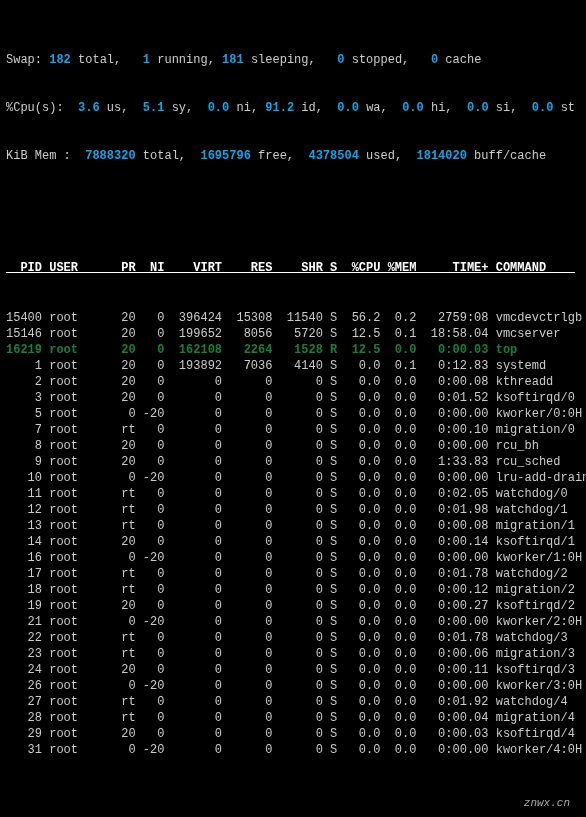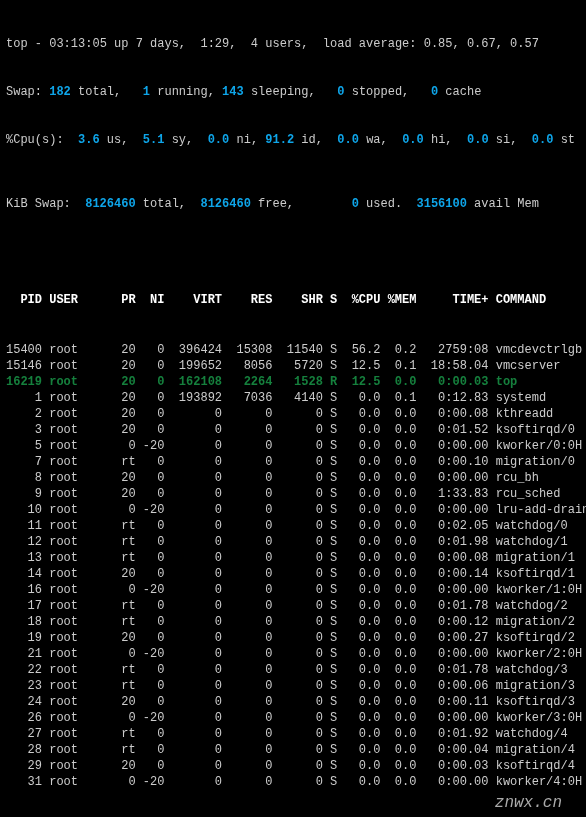--- a/index.html
+++ b/index.html
@@ -17,54 +17,54 @@
     white-space: pre;
   }
   .hdr-line {
     color: #ccc;
   }
   .b { font-weight: bold; color: #0ea5e9; }
   .header-row {
     background: #000;
     color: #fff;
     font-weight: bold;
+    text-decoration: underline;
   }
   .table {
     margin-top: 2px;
   }
   .row {
     white-space: pre;
   }
   .row.bold {
     font-weight: bold;
     color: #15803d;
   }
   .watermark {
     position: absolute;
     bottom: 6px;
-    right: 24px;
+    right: 16px;
     color: #aaa;
-    font-size: 16px;
+    font-size: 11px;
     font-style: italic;
     pointer-events: none;
   }
 </style>
 </head>
 <body>
 
 <div class="term">
 
-<div class="hdr-line"><span>top - </span><span>03:13:05</span><span> up 7 days,  1:29,  4 users,  load average: 0.85, 0.67, 0.57</span></div>
 
-<div class="hdr-line"><span>Swap:</span><span class="b"> 182 </span><span>total,   </span><span class="b">1 </span><span>running, </span><span class="b">143 </span><span>sleeping,   </span><span class="b">0 </span><span>stopped,   </span><span class="b">0 </span><span>cache</span></div>
+<div class="hdr-line"><span>Swap:</span><span class="b"> 182 </span><span>total,   </span><span class="b">1 </span><span>running, </span><span class="b">181 </span><span>sleeping,   </span><span class="b">0 </span><span>stopped,   </span><span class="b">0 </span><span>cache</span></div>
 
 <div class="hdr-line"><span>%Cpu(s):  </span><span class="b">3.6 </span><span>us,  </span><span class="b">5.1 </span><span>sy,  </span><span class="b">0.0 </span><span>ni, </span><span class="b">91.2 </span><span>id,  </span><span class="b">0.0 </span><span>wa,  </span><span class="b">0.0 </span><span>hi,  </span><span class="b">0.0 </span><span>si,  </span><span class="b">0.0 </span><span>st</span></div>
 
+<div class="hdr-line"><span>KiB Mem : </span><span class="b"> 7888320 </span><span>total,  </span><span class="b">1695796 </span><span>free,  </span><span class="b">4378504 </span><span>used,  </span><span class="b">1814020 </span><span>buff/cache</span></div>
 
-<div class="hdr-line"><span>KiB Swap: </span><span class="b"> 8126460 </span><span>total,  </span><span class="b">8126460 </span><span>free,        </span><span class="b">0 </span><span>used.  </span><span class="b">3156100 </span><span>avail Mem</span></div>
 
 <div class="hdr-line">&nbsp;</div>
 
 <div class="header-row">  PID USER      PR  NI    VIRT    RES    SHR S  %CPU %MEM     TIME+ COMMAND    </div>
 
 <div class="table" id="proc-rows"><div class="row">15400 root      20   0  396424  15308  11540 S  56.2  0.2   2759:08 vmcdevctrlgb</div><div class="row">15146 root      20   0  199652   8056   5720 S  12.5  0.1  18:58.04 vmcserver</div><div class="row bold">16219 root      20   0  162108   2264   1528 R  12.5  0.0   0:00.03 top</div><div class="row">    1 root      20   0  193892   7036   4140 S   0.0  0.1   0:12.83 systemd</div><div class="row">    2 root      20   0       0      0      0 S   0.0  0.0   0:00.08 kthreadd</div><div class="row">    3 root      20   0       0      0      0 S   0.0  0.0   0:01.52 ksoftirqd/0</div><div class="row">    5 root       0 -20       0      0      0 S   0.0  0.0   0:00.00 kworker/0:0H</div><div class="row">    7 root      rt   0       0      0      0 S   0.0  0.0   0:00.10 migration/0</div><div class="row">    8 root      20   0       0      0      0 S   0.0  0.0   0:00.00 rcu_bh</div><div class="row">    9 root      20   0       0      0      0 S   0.0  0.0   1:33.83 rcu_sched</div><div class="row">   10 root       0 -20       0      0      0 S   0.0  0.0   0:00.00 lru-add-drain</div><div class="row">   11 root      rt   0       0      0      0 S   0.0  0.0   0:02.05 watchdog/0</div><div class="row">   12 root      rt   0       0      0      0 S   0.0  0.0   0:01.98 watchdog/1</div><div class="row">   13 root      rt   0       0      0      0 S   0.0  0.0   0:00.08 migration/1</div><div class="row">   14 root      20   0       0      0      0 S   0.0  0.0   0:00.14 ksoftirqd/1</div><div class="row">   16 root       0 -20       0      0      0 S   0.0  0.0   0:00.00 kworker/1:0H</div><div class="row">   17 root      rt   0       0      0      0 S   0.0  0.0   0:01.78 watchdog/2</div><div class="row">   18 root      rt   0       0      0      0 S   0.0  0.0   0:00.12 migration/2</div><div class="row">   19 root      20   0       0      0      0 S   0.0  0.0   0:00.27 ksoftirqd/2</div><div class="row">   21 root       0 -20       0      0      0 S   0.0  0.0   0:00.00 kworker/2:0H</div><div class="row">   22 root      rt   0       0      0      0 S   0.0  0.0   0:01.78 watchdog/3</div><div class="row">   23 root      rt   0       0      0      0 S   0.0  0.0   0:00.06 migration/3</div><div class="row">   24 root      20   0       0      0      0 S   0.0  0.0   0:00.11 ksoftirqd/3</div><div class="row">   26 root       0 -20       0      0      0 S   0.0  0.0   0:00.00 kworker/3:0H</div><div class="row">   27 root      rt   0       0      0      0 S   0.0  0.0   0:01.92 watchdog/4</div><div class="row">   28 root      rt   0       0      0      0 S   0.0  0.0   0:00.04 migration/4</div><div class="row">   29 root      20   0       0      0      0 S   0.0  0.0   0:00.03 ksoftirqd/4</div><div class="row">   31 root       0 -20       0      0      0 S   0.0  0.0   0:00.00 kworker/4:0H</div></div>
 
 </div>
 
 <div class="watermark">znwx.cn</div>

